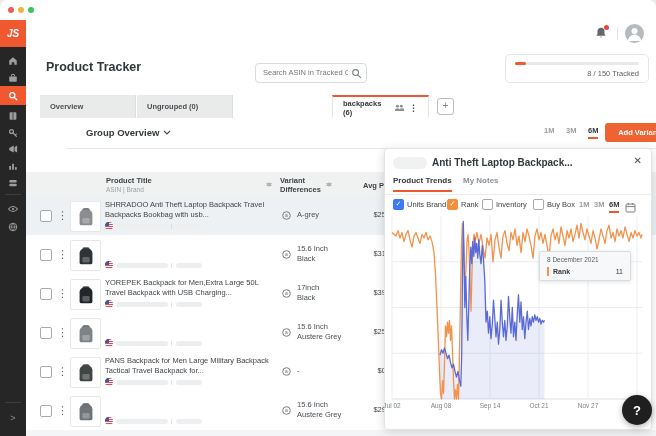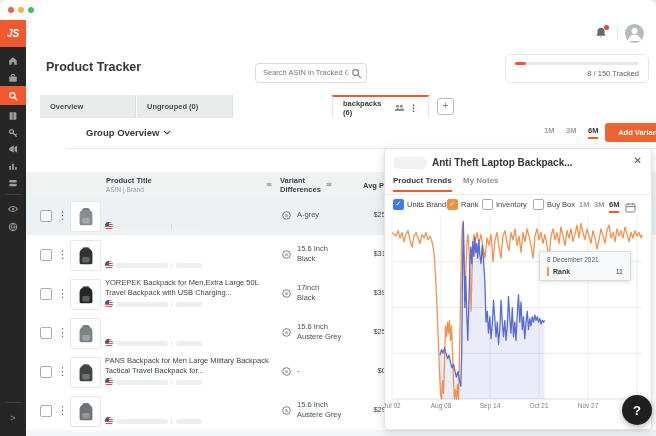--- a/index.html
+++ b/index.html
@@ -314,20 +314,21 @@
   <div class="trow hl single" style="top: 0px;">
     <span class="cb"></span>
     <span class="kmenu">⋮</span>
     <span class="pimg">
       <svg viewBox="0 0 24 24">
         <rect class="bp-strap" x="8" y="2.5" width="8" height="4" rx="2" fill="#555"></rect>
         <path class="bp-body" d="M5 9c0-3.5 3-5.5 7-5.5S19 5.5 19 9v10a2 2 0 0 1-2 2H7a2 2 0 0 1-2-2z" fill="#8a8d90"></path>
         <rect class="bp-pocket" x="8" y="13" width="8" height="6" rx="1.5" fill="rgba(255,255,255,0.25)"></rect>
       </svg>
     </span>
+    <div class="ptitle">SHRRADOO Anti Theft Laptop Backpack Travel Backpacks Bookbag with usb...</div>
     <div class="pmeta">
       <span class="flag">
                 <span class="stripes"></span>
                 <span class="canton"></span>
               </span>
       <span class="pill w1"></span>
       <span class="psep">|</span>
       <span class="pill w2"></span>
     </div>
     <span class="varicon">

